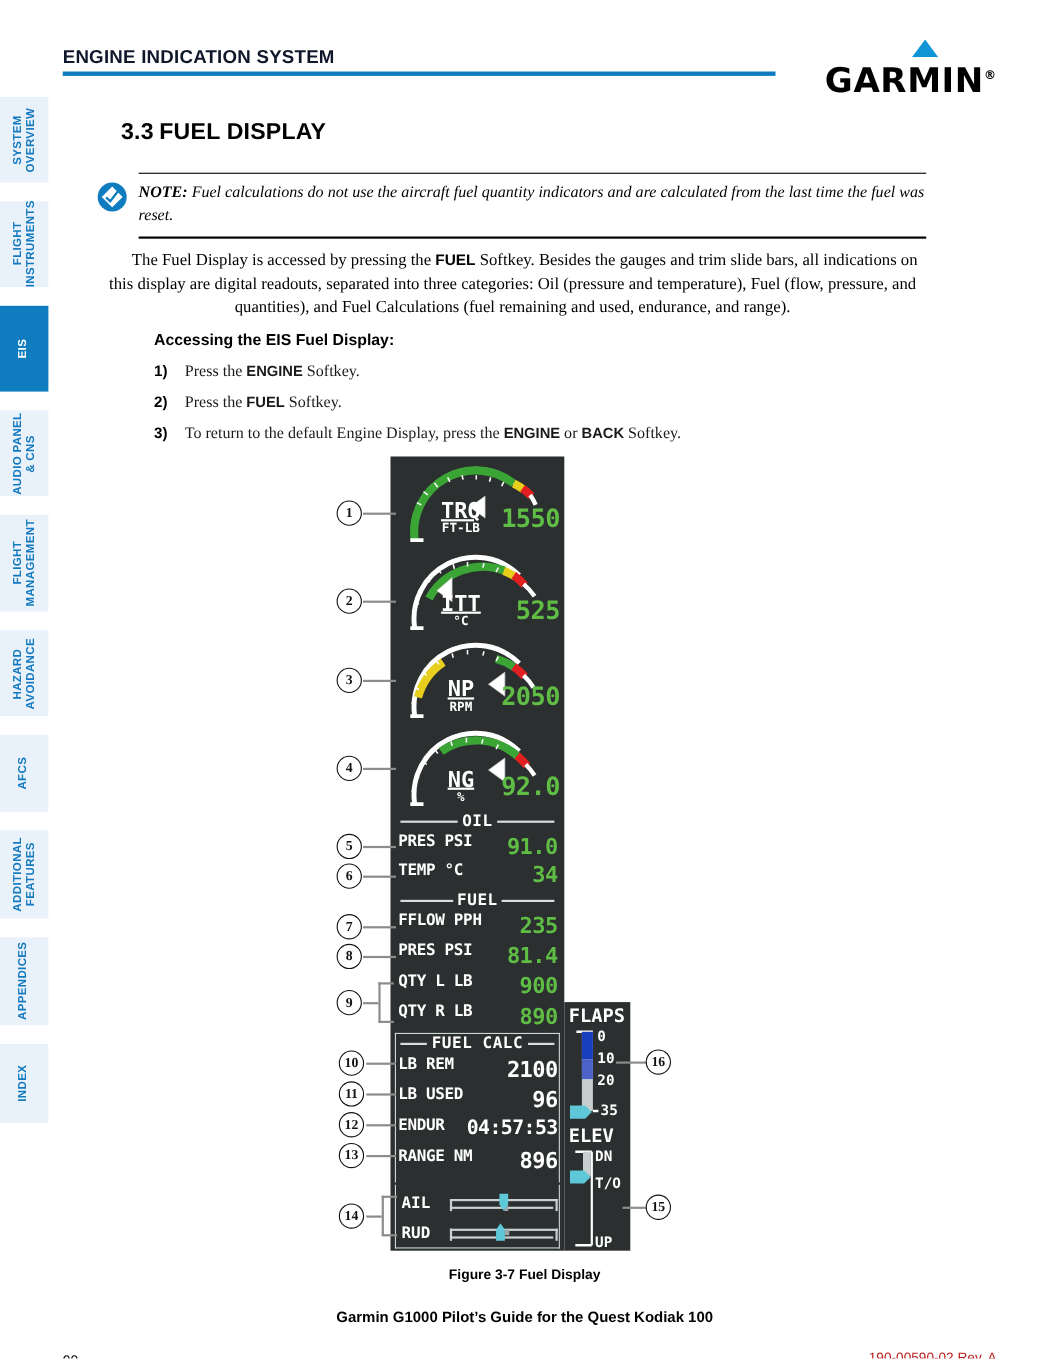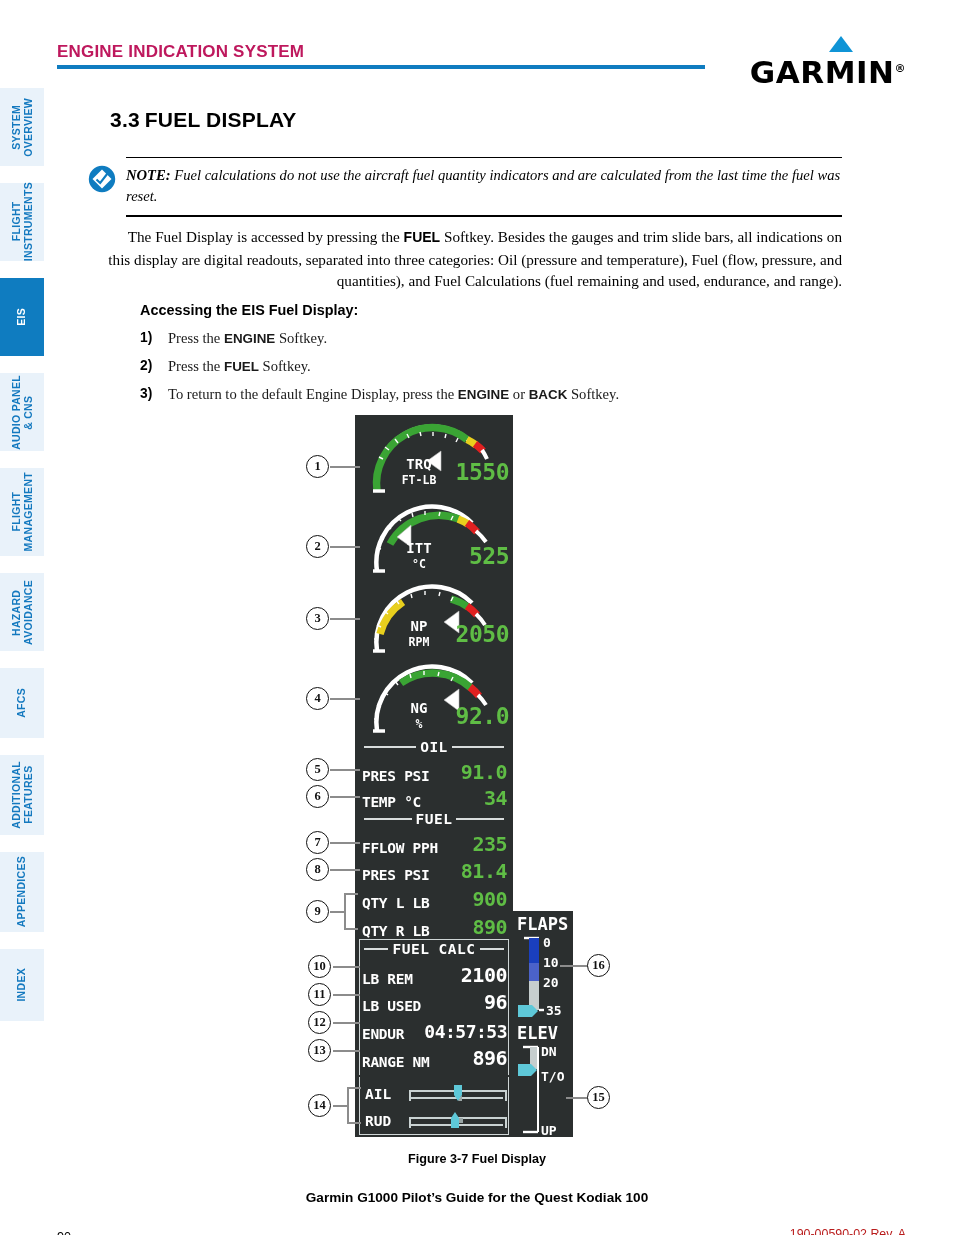--- a/index.html
+++ b/index.html
@@ -21,21 +21,21 @@
   .tab.active { background: #0f7cc0; color: #ffffff; }
   .tab-label {
     writing-mode: vertical-rl; transform: rotate(180deg);
     font-size: 10.5px; font-weight: bold; letter-spacing: .3px;
     text-align: center; line-height: 11.5px; white-space: pre-line;
   }
 
   
   .hdr { position: absolute; left: 57px; top: 42px; width: 648px; }
   .hdr-title {
-    color: #be185d; font-size: 17px; font-weight: bold; letter-spacing: .2px;
+    color: #0f172a; font-size: 17px; font-weight: bold; letter-spacing: .2px;
     padding-bottom: 3px;
   }
   .hdr-rule { height: 3.5px; background: #0f7cc0; width: 648px; }
 
   .logo { position: absolute; right: 48px; top: 36px; text-align: right; }
   .logo-tri { display:block; margin: 0 0 0 auto; margin-right: 52px; }
   .logo-word {
     font-family: "DejaVu Sans", sans-serif;
     font-size: 31px; font-weight: bold; color: #000;
     letter-spacing: .5px; line-height: 33px;
@@ -57,21 +57,21 @@
   .note-text {
     font-family: "Liberation Serif", serif;
     font-size: 14.6px; font-style: italic; line-height: 21px; color: #000;
   }
   .note-text b { font-weight: bold; font-style: italic; }
 
   
   .para {
     position: absolute; left: 90px; top: 226px; width: 752px;
     font-family: "Liberation Serif", serif;
-    font-size: 15.2px; line-height: 21.5px; color: #000; text-align: right;
+    font-size: 15.2px; line-height: 21.5px; color: #000; text-align: center;
     text-indent: 22px;
   }
   .para b { font-family: "Liberation Sans", sans-serif; font-size: 14px; font-weight: bold; }
 
   
   .proc { position: absolute; left: 140px; top: 302px; width: 700px; }
   .proc-title { font-size: 14.4px; font-weight: bold; color: #000; margin-bottom: 12px; }
   .proc-step { display: flex; margin-bottom: 11px; font-size: 13.8px; color: #1a1a1a; }
   .proc-num { width: 28px; font-weight: bold; color: #000; flex: none; }
   .proc-txt { font-family: "Liberation Serif", serif; font-size: 14.6px; }
@@ -89,32 +89,32 @@
     background: #2b2f2f;
   }
 
   
   .gauge { position: absolute; left: 0; width: 158px; height: 80px; }
   .g-label {
     position: absolute; color: #fff;
     font-family: "DejaVu Sans Mono", monospace; font-weight: bold;
     text-align: center; line-height: 15px;
   }
-  .g-name { font-size: 14px; }
+  .g-name { font-size: 20px; text-decoration: underline; }
   .g-unit { font-size: 11.5px; }
   .g-val {
     position: absolute; color: #5fbd45;
     font-family: "DejaVu Sans Mono", monospace; font-weight: bold;
     font-size: 23px; text-align: right; letter-spacing: -0.5px;
   }
 
   
   .rd {
     position: absolute; left: 0; width: 158px; height: 27px;
-    display: flex; align-items: flex-end; padding: 0 6px 0 7px;
+    display: flex; align-items: flex-start; padding: 0 6px 0 7px;
     font-family: "DejaVu Sans Mono", monospace; font-weight: bold;
   }
   .rd-lbl { color: #ffffff; font-size: 14.5px; flex: none; letter-spacing: -.3px; }
   .rd-val { color: #5fbd45; font-size: 20px; margin-left: auto; letter-spacing: -.5px; }
   .rd-val.white { color: #ffffff; }
 
   .divider {
     position: absolute; left: 0; width: 158px; height: 20px;
     display: flex; align-items: center; gap: 4px; padding: 0 9px;
   }

